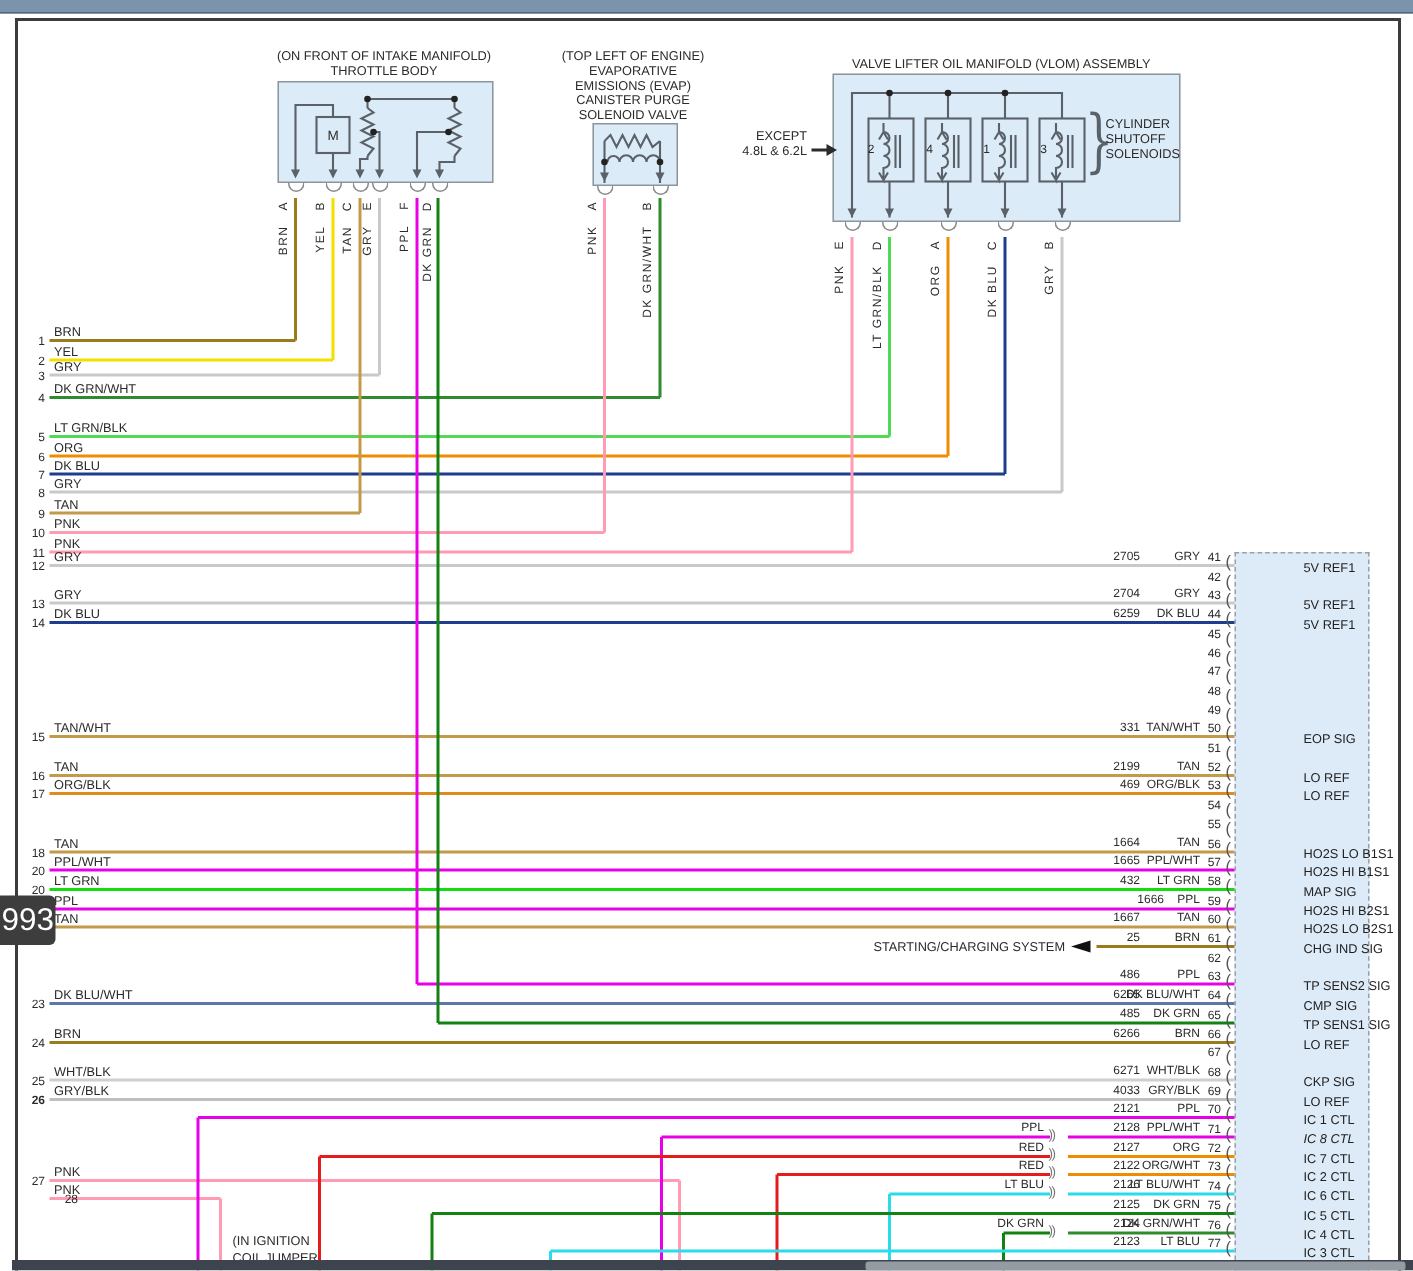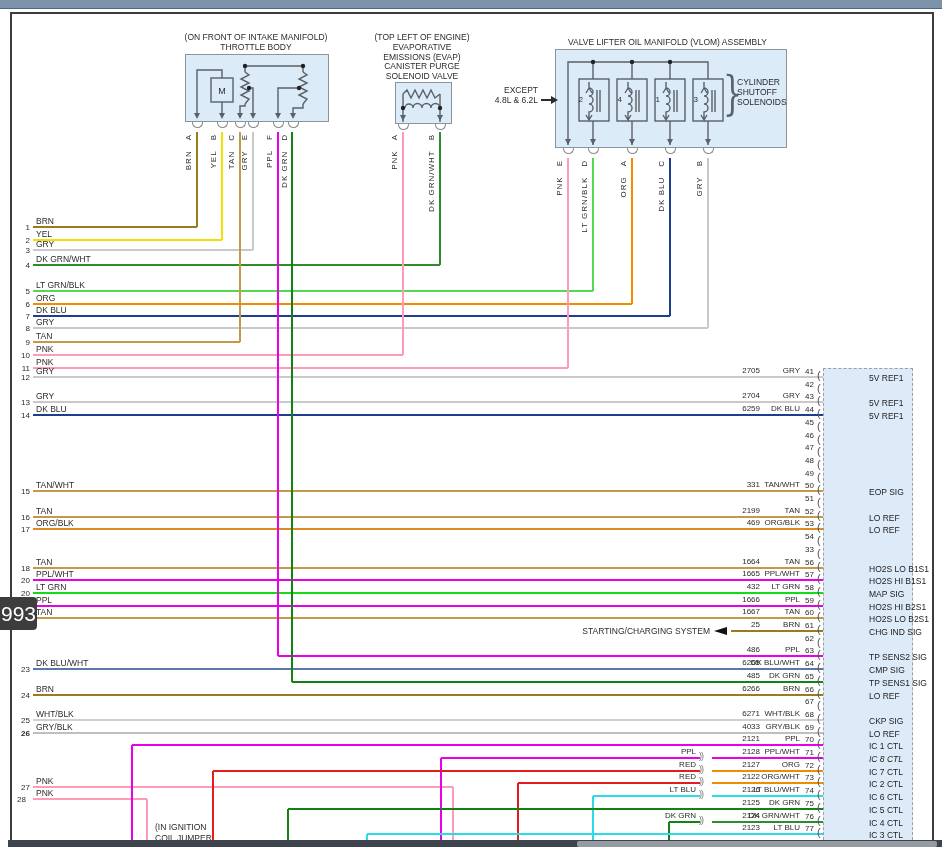--- a/index.html
+++ b/index.html
@@ -211,21 +211,21 @@
     <div class="wire" style="left: 33px; top: 732px; width: 790px; height: 2px; background: rgb(191, 191, 191);"></div>
     <div class="lbl" style="left: 36px; top: 722px;">GRY/BLK</div>
     <div class="num" style="left: 12px; top: 729px; width: 18px; font-weight: bold;">26</div>
     <div class="wire" style="left: 33px; top: 786px; width: 420px; height: 2px; background: rgb(255, 155, 180);"></div>
     <div class="wire" style="left: 452px; top: 787px; width: 2px; height: 60px; background: rgb(255, 155, 180);"></div>
     <div class="lbl" style="left: 36px; top: 776px;">PNK</div>
     <div class="num" style="left: 12px; top: 783px; width: 18px;">27</div>
     <div class="wire" style="left: 33px; top: 798px; width: 114px; height: 2px; background: rgb(255, 155, 180);"></div>
     <div class="wire" style="left: 146px; top: 799px; width: 2px; height: 48px; background: rgb(255, 155, 180);"></div>
     <div class="lbl" style="left: 36px; top: 788px;">PNK</div>
-    <div class="num" style="left: 12px; top: 795px; width: 14px;">28</div>
+    <div class="num" style="left: 12px; top: 795px; width: 40px;">28</div>
     <div class="wire" style="left: 277px; top: 132px; width: 2px; height: 524px; background: rgb(232, 0, 232);"></div>
     <div class="wire" style="left: 278px; top: 655px; width: 545px; height: 2px; background: rgb(232, 0, 232);"></div>
     <div class="wire" style="left: 291px; top: 132px; width: 2px; height: 550px; background: rgb(18, 130, 18);"></div>
     <div class="wire" style="left: 292px; top: 681px; width: 531px; height: 2px; background: rgb(18, 130, 18);"></div>
     <div class="wire" style="left: 731px; top: 630px; width: 92px; height: 2px; background: rgb(154, 124, 28);"></div>
     <div class="wire" style="left: 132px; top: 744px; width: 691px; height: 2px; background: rgb(232, 0, 232);"></div>
     <div class="wire" style="left: 131px; top: 745px; width: 2px; height: 102px; background: rgb(232, 0, 232);"></div>
     <div class="wire" style="left: 440px; top: 758px; width: 2px; height: 89px; background: rgb(232, 0, 232);"></div>
     <div class="wire" style="left: 441px; top: 757px; width: 259px; height: 2px; background: rgb(232, 0, 232);"></div>
     <div class="wire" style="left: 712px; top: 757px; width: 111px; height: 2px; background: rgb(232, 0, 232);"></div>
@@ -284,38 +284,38 @@
     <div class="num" style="left: 790px; top: 507px; width: 24px;">52</div>
     <div class="socket" style="left: 817px; top: 509px;">(</div>
     <div class="signal" style="left: 833px; top: 513px;">LO REF</div>
     <div class="num" style="left: 640px; top: 518px; width: 120px;">469</div>
     <div class="num" style="left: 728px; top: 518px; width: 72px;">ORG/BLK</div>
     <div class="num" style="left: 790px; top: 519px; width: 24px;">53</div>
     <div class="socket" style="left: 817px; top: 521px;">(</div>
     <div class="signal" style="left: 833px; top: 525px;">LO REF</div>
     <div class="num" style="left: 790px; top: 532px; width: 24px;">54</div>
     <div class="socket" style="left: 817px; top: 534px;">(</div>
-    <div class="num" style="left: 790px; top: 545px; width: 24px;">33</div>
+    <div class="num" style="left: 790px; top: 545px; width: 24px;">55</div>
     <div class="socket" style="left: 817px; top: 547px;">(</div>
     <div class="num" style="left: 640px; top: 557px; width: 120px;">1664</div>
     <div class="num" style="left: 728px; top: 557px; width: 72px;">TAN</div>
     <div class="num" style="left: 790px; top: 558px; width: 24px;">56</div>
     <div class="socket" style="left: 817px; top: 560px;">(</div>
     <div class="signal" style="left: 833px; top: 564px;">HO2S LO B1S1</div>
     <div class="num" style="left: 640px; top: 569px; width: 120px;">1665</div>
     <div class="num" style="left: 728px; top: 569px; width: 72px;">PPL/WHT</div>
     <div class="num" style="left: 790px; top: 570px; width: 24px;">57</div>
     <div class="socket" style="left: 817px; top: 572px;">(</div>
     <div class="signal" style="left: 833px; top: 576px;">HO2S HI B1S1</div>
     <div class="num" style="left: 640px; top: 582px; width: 120px;">432</div>
     <div class="num" style="left: 728px; top: 582px; width: 72px;">LT GRN</div>
     <div class="num" style="left: 790px; top: 583px; width: 24px;">58</div>
     <div class="socket" style="left: 817px; top: 585px;">(</div>
     <div class="signal" style="left: 833px; top: 589px;">MAP SIG</div>
-    <div class="num" style="left: 640px; top: 595px; width: 120px;">1666</div>
+    <div class="num" style="left: 656px; top: 595px; width: 120px;">1666</div>
     <div class="num" style="left: 728px; top: 595px; width: 72px;">PPL</div>
     <div class="num" style="left: 790px; top: 596px; width: 24px;">59</div>
     <div class="socket" style="left: 817px; top: 598px;">(</div>
     <div class="signal" style="left: 833px; top: 602px;">HO2S HI B2S1</div>
     <div class="num" style="left: 640px; top: 607px; width: 120px;">1667</div>
     <div class="num" style="left: 728px; top: 607px; width: 72px;">TAN</div>
     <div class="num" style="left: 790px; top: 608px; width: 24px;">60</div>
     <div class="socket" style="left: 817px; top: 610px;">(</div>
     <div class="signal" style="left: 833px; top: 614px;">HO2S LO B2S1</div>
     <div class="num" style="left: 640px; top: 620px; width: 120px;">25</div>

